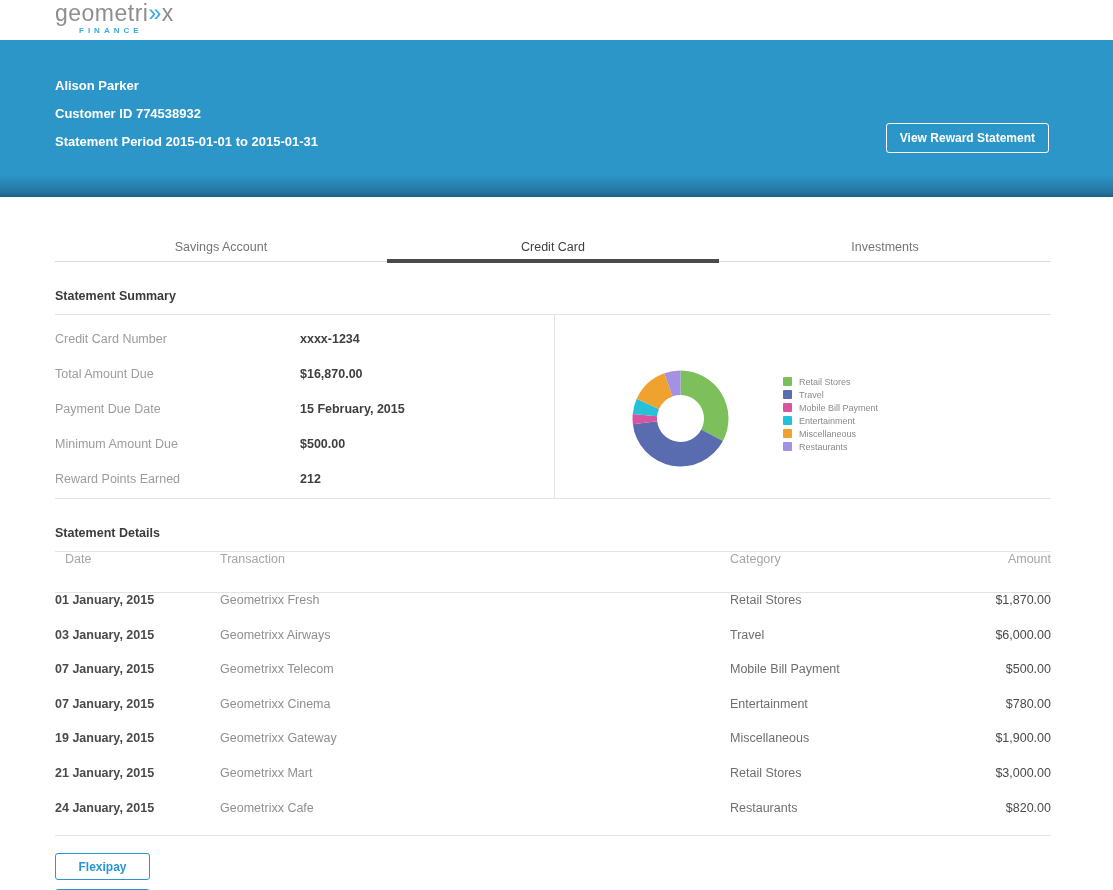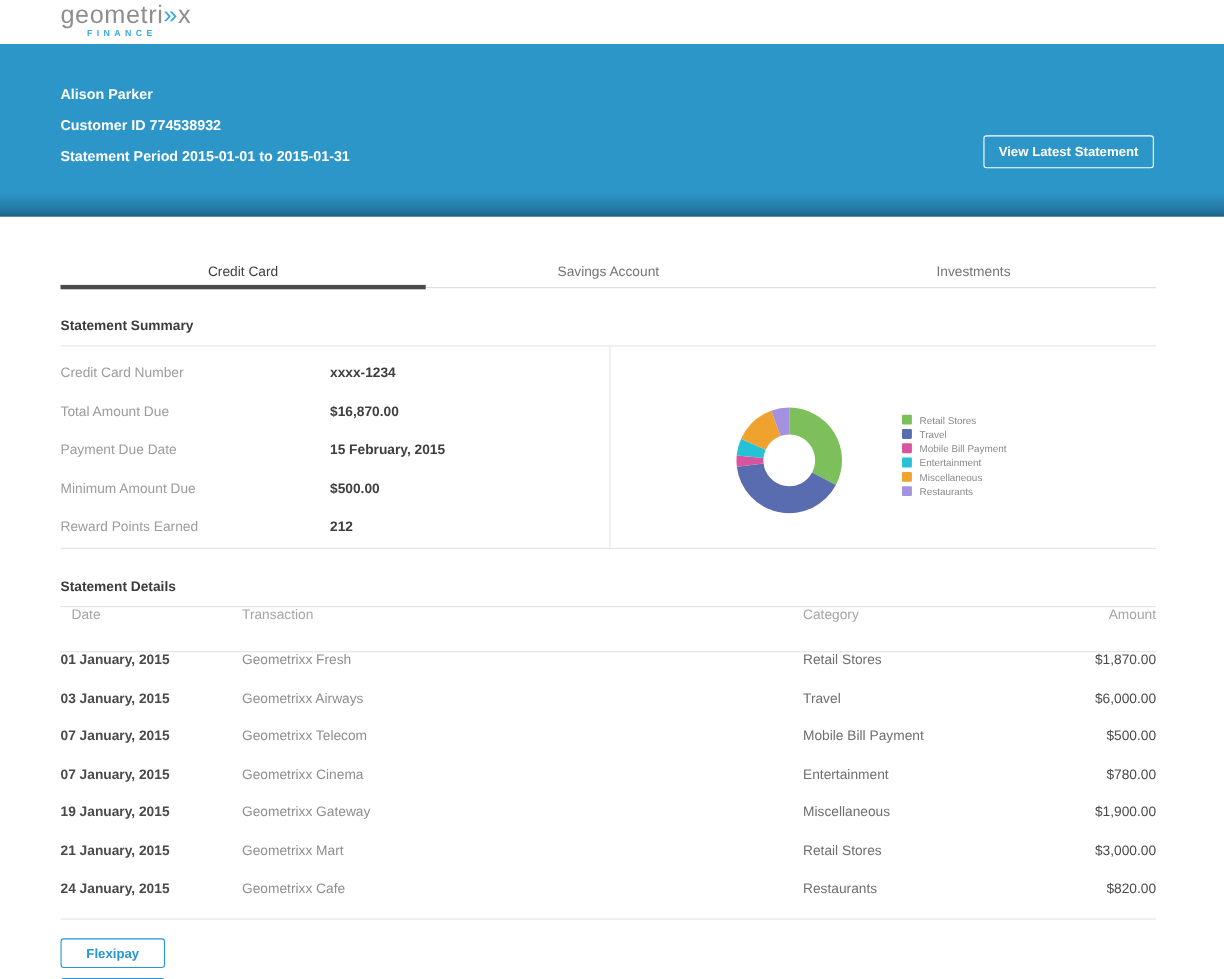--- a/index.html
+++ b/index.html
@@ -28,21 +28,21 @@
   .tab { flex: 1; position: relative; text-align: center; padding: 8px 0 7px; font-size: 12.5px;
     color: #757575; cursor: pointer; }
   .tab.active { color: #3f3f3f; }
   .tab.active::after { content: ""; position: absolute; left: 0; right: 0; bottom: -2px; height: 4px;
     background: var(--tab-bar, #4a4a4a); }
 
   .section-title { font-size: 12.5px; font-weight: 700; color: #3c3c3c; padding: 27px 0 11px; }
   .rule { border: 0; border-top: 1px solid #e3e3e3; }
 
   
-  .summary-flex { display: flex; gap: 37px; }
+  .summary-flex { display: flex; }
   .summary-left { width: 500px; border-right: 1px solid #e3e3e3; padding: 6px 0 2px; }
   .summary-row { display: flex; align-items: center; height: 35px; font-size: 12.5px; }
   .summary-label { width: 245px; color: #9c9c9c; }
   .summary-value { color: #3f3f3f; font-weight: 700; }
   .summary-right { flex: 1; display: flex; align-items: flex-start; padding-top: 55px; }
   .donut { margin-left: 77px; }
   .legend { margin-left: 54px; margin-top: 5px; }
   .legend-item { display: flex; align-items: center; height: 13px; }
   .legend-swatch { width: 9px; height: 9px; border-radius: 1px; margin-right: 7px; flex: none; }
   .legend-label { font-size: 9px; color: #8a8a8a; white-space: nowrap; }
@@ -74,28 +74,28 @@
   <div class="brand">
     <div class="brand-main"><span>geometri</span><span class="brand-chevron">»</span><span>x</span></div>
     <div class="brand-sub">FINANCE</div>
   </div>
 </div>
 
 <div class="banner">
   <div class="banner-line">Alison Parker</div>
   <div class="banner-line">Customer ID 774538932</div>
   <div class="banner-line">Statement Period 2015-01-01 to 2015-01-31</div>
-  <button class="banner-btn">View Latest Statement</button>
+  <button class="banner-btn">View Reward Statement</button>
 </div>
 
 <div class="content">
 
   <div class="tabs">
+      <div class="tab">Savings Account</div>
       <div class="tab active">Credit Card</div>
-      <div class="tab">Savings Account</div>
       <div class="tab">Investments</div>
     </div>
 
   <div class="section-title">Statement Summary</div>
   <hr class="rule">
 
   <div class="summary-flex">
     <div class="summary-left">
         <div class="summary-row">
           <div class="summary-label">Credit Card Number</div>

